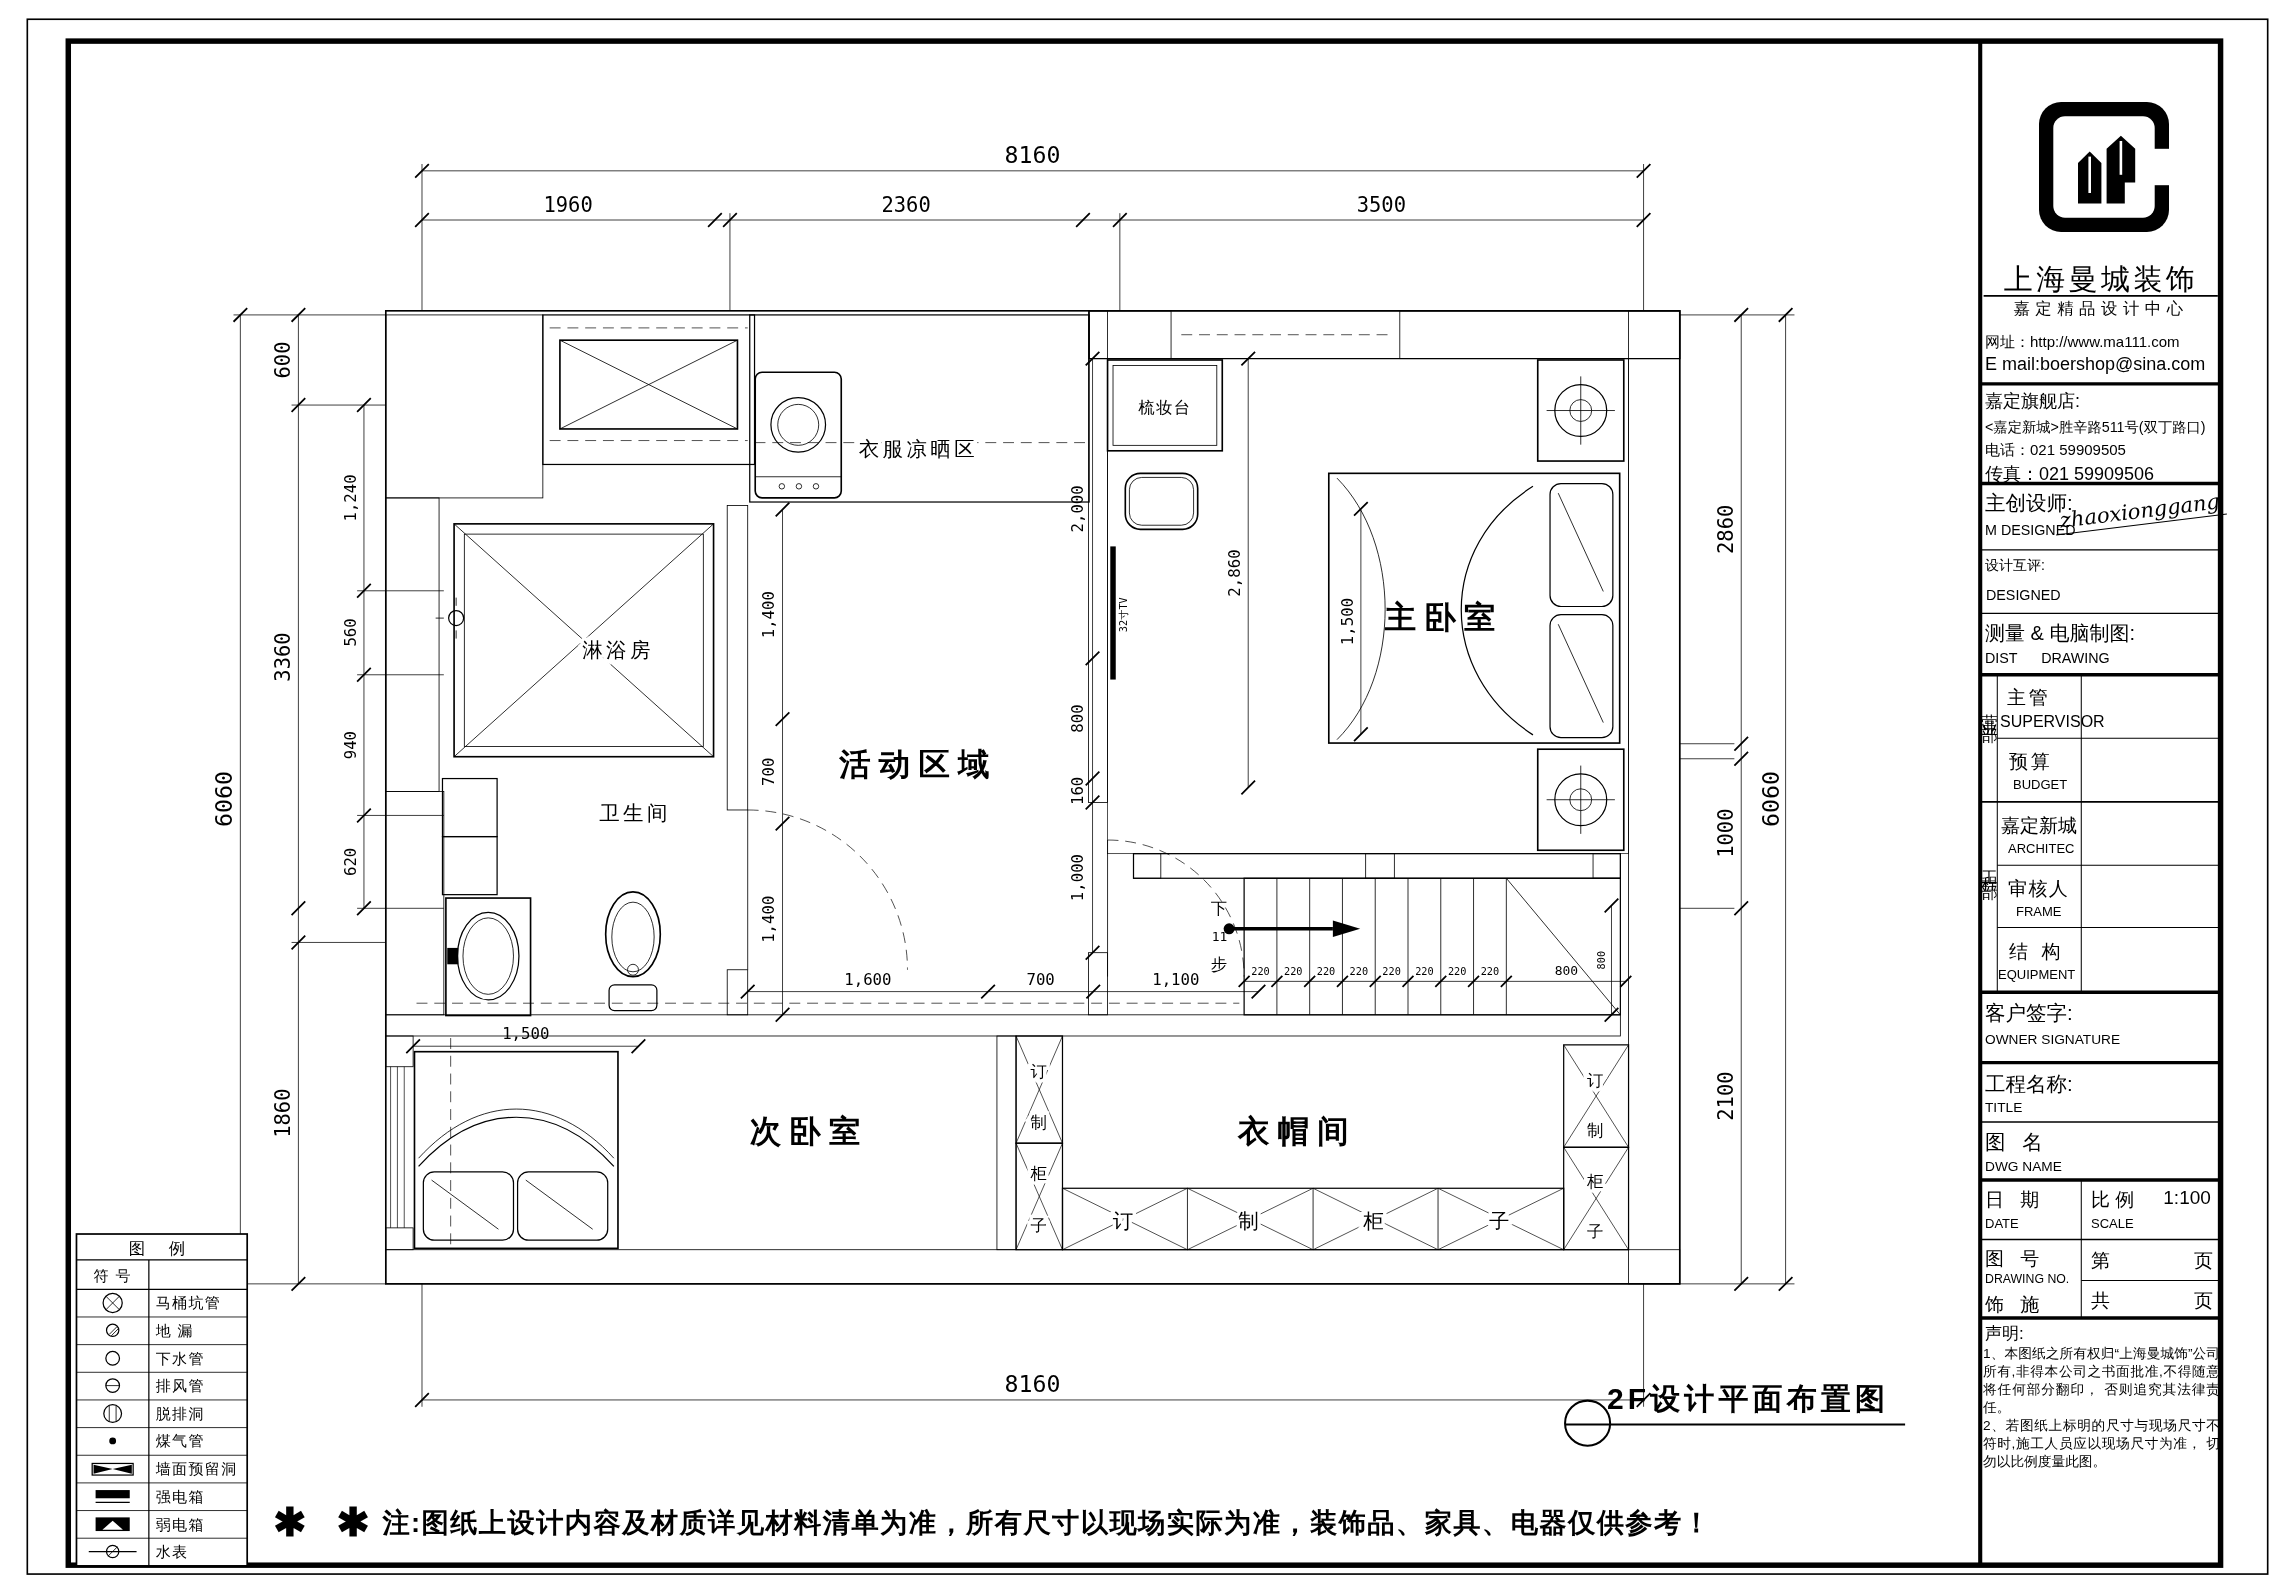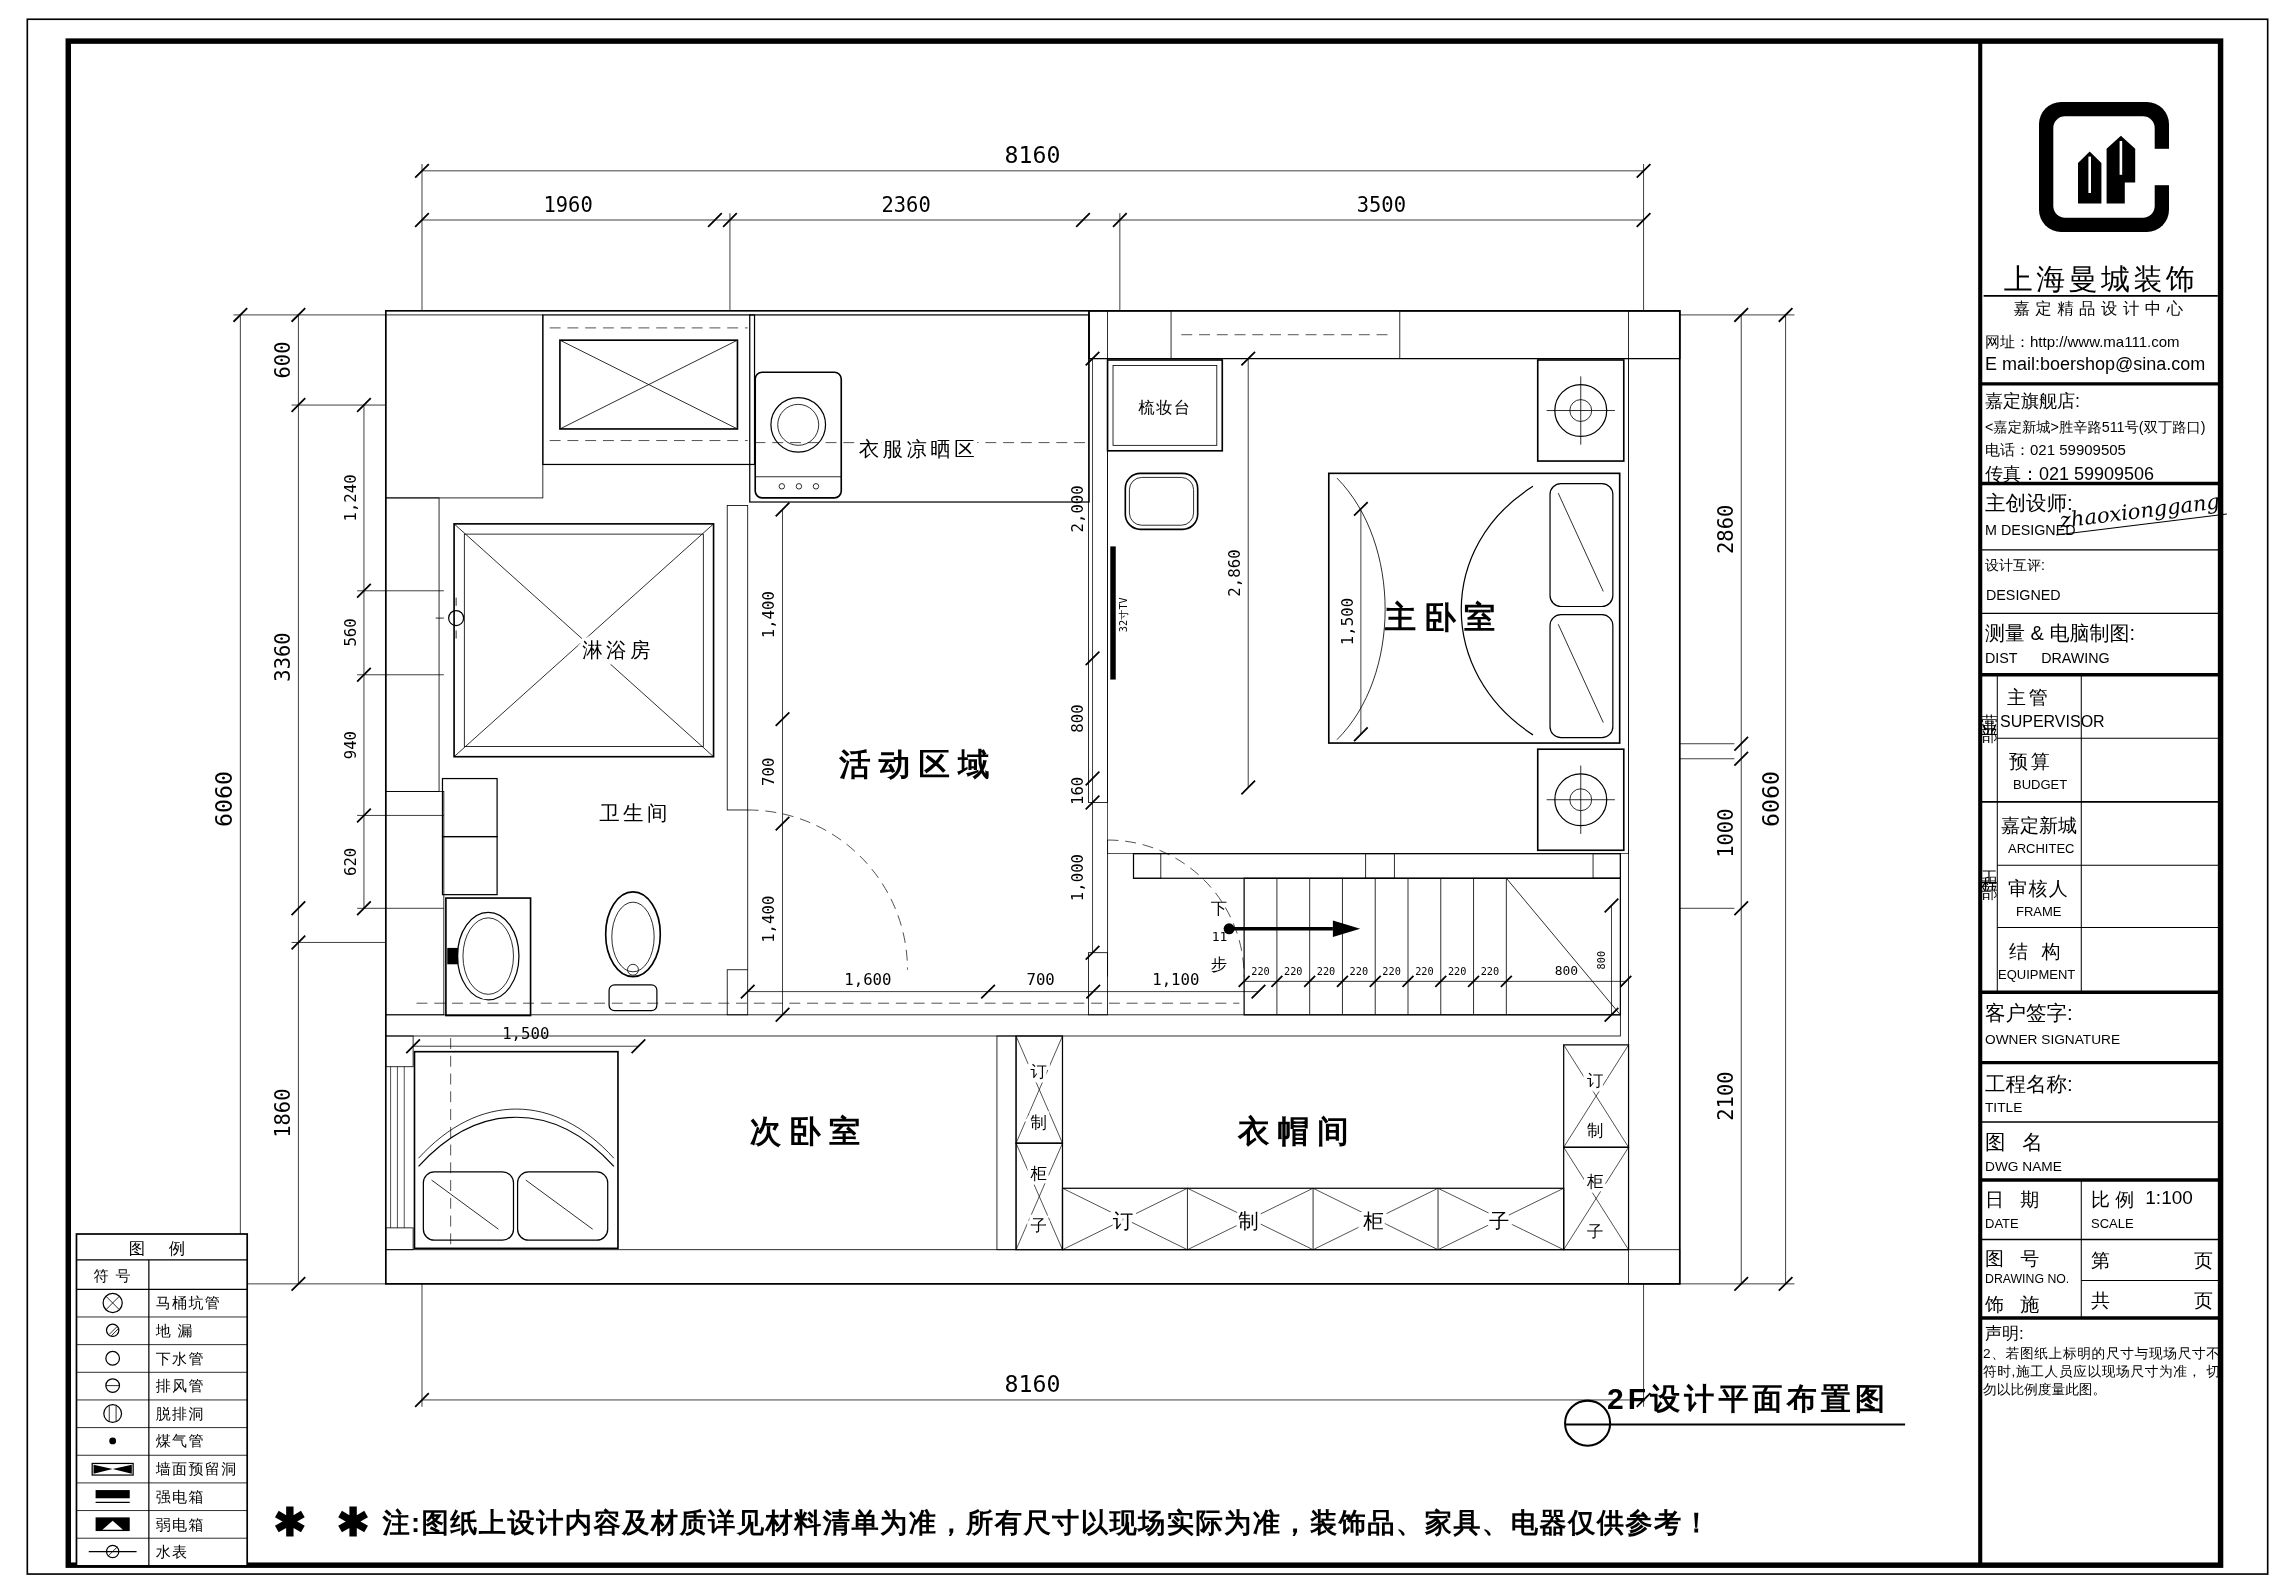--- a/index.html
+++ b/index.html
@@ -482,38 +482,39 @@
   <div class="abs" style="left:1985px;top:1032px;font-size:13.7px">OWNER SIGNATURE</div>
 
   <div class="abs" style="left:1985px;top:1070px;font-size:20.5px">工程名称:</div>
   <div class="abs" style="left:1985px;top:1100px;font-size:13.7px">TITLE</div>
 
   <div class="abs" style="left:1985px;top:1128px;font-size:20.5px;letter-spacing:5.5px">图 名</div>
   <div class="abs" style="left:1985px;top:1159px;font-size:13.7px">DWG NAME</div>
 
   <div class="abs" style="left:1985px;top:1187px;font-size:19px;letter-spacing:5.5px">日 期</div>
   <div class="abs" style="left:1985px;top:1216px;font-size:13px">DATE</div>
-  <div class="abs" style="left:2091px;top:1187px;font-size:19px;display:flex;gap:11px">
+  <div class="abs" style="left:2091px;top:1187px;font-size:19px;display:flex;gap:29px">
     <span>比 例</span>
     <span class="b">1:100</span>
   </div>
   <div class="abs" style="left:2091px;top:1216px;font-size:13px">SCALE</div>
 
   <div class="abs" style="left:1985px;top:1246px;font-size:19px;letter-spacing:5.5px">图 号</div>
   <div class="abs" style="left:1985px;top:1272px;font-size:12.3px">DRAWING NO.</div>
   <div class="abs" style="left:1985px;top:1292px;font-size:19px;letter-spacing:5.5px">饰 施</div>
   <div class="abs" style="left:2091px;top:1248px;width:122px;font-size:19px;display:flex;justify-content:space-between">
     <span>第</span>
         <span>页</span>
   </div>
   <div class="abs" style="left:2091px;top:1288px;width:122px;font-size:19px;display:flex;justify-content:space-between">
     <span>共</span>
         <span>页</span>
   </div>
 
   <div class="abs b" style="left:1985px;top:1322px;font-size:17px">声明:</div>
   <div class="abs" style="left:1983px;top:1345px;width:237px;font-size:13.7px;line-height:18px;text-align:justify">
+    <div>1、本图纸之所有权归“上海曼城饰”公司所有,非得本公司之书面批准,不得随意将任何部分翻印， 否则追究其法律责任。</div>
     <div>2、若图纸上标明的尺寸与现场尺寸不符时,施工人员应以现场尺寸为准， 切勿以比例度量此图。</div>
   </div>
 </div>
 
 </div>
 
 
 </body></html>

